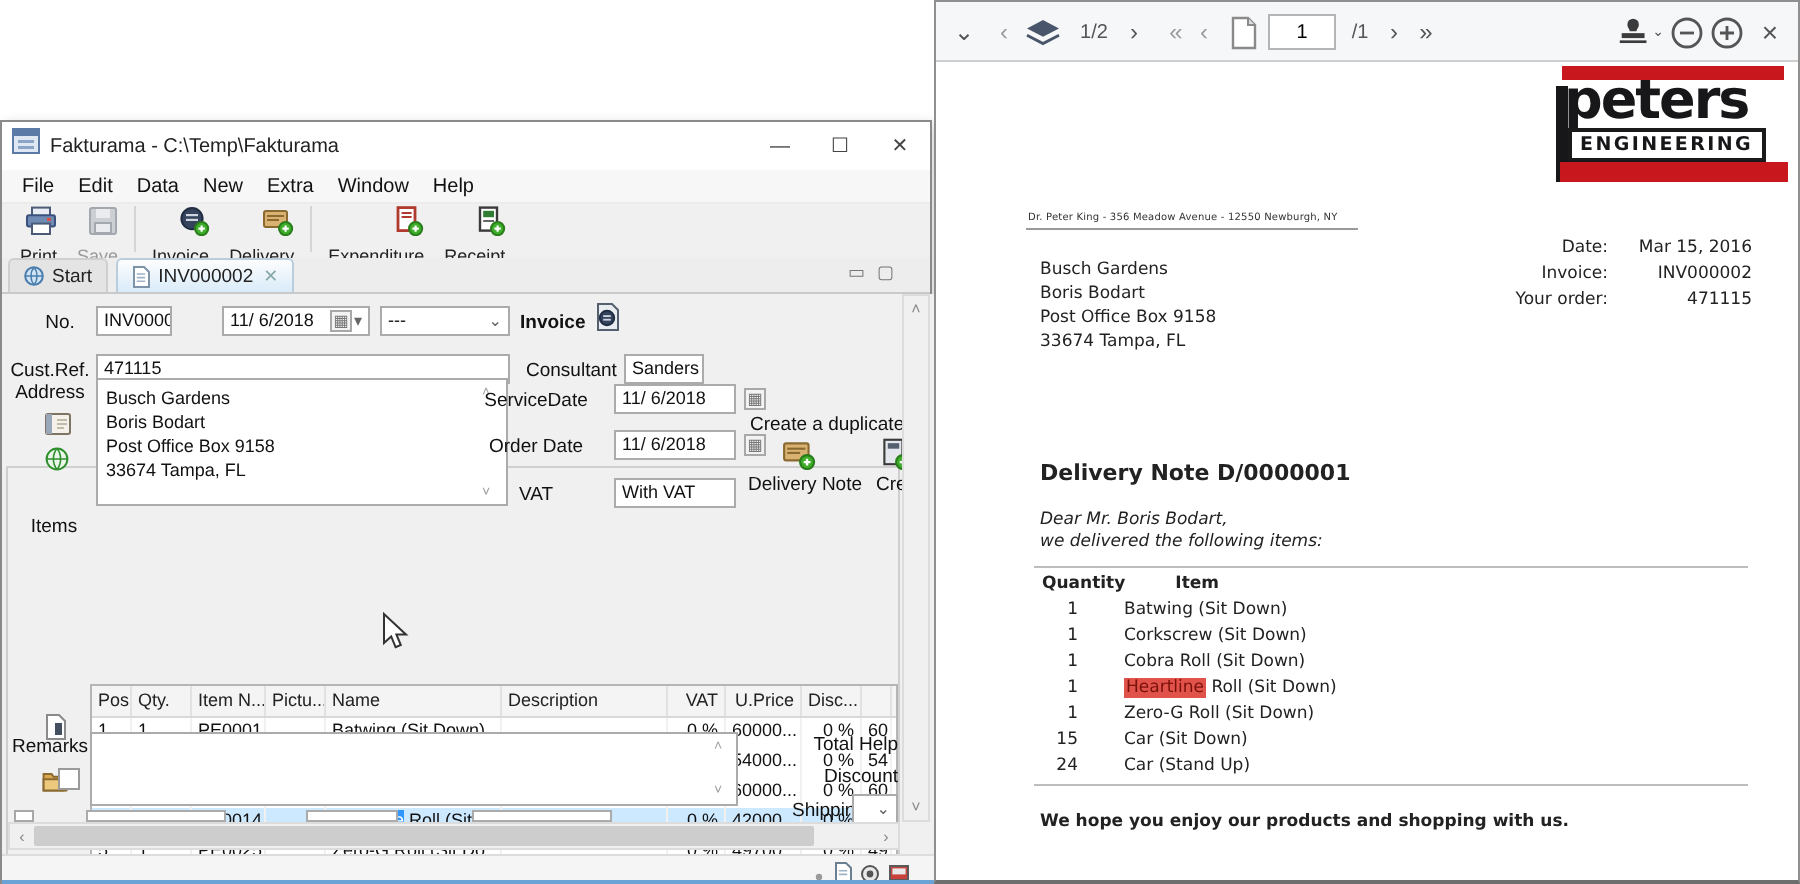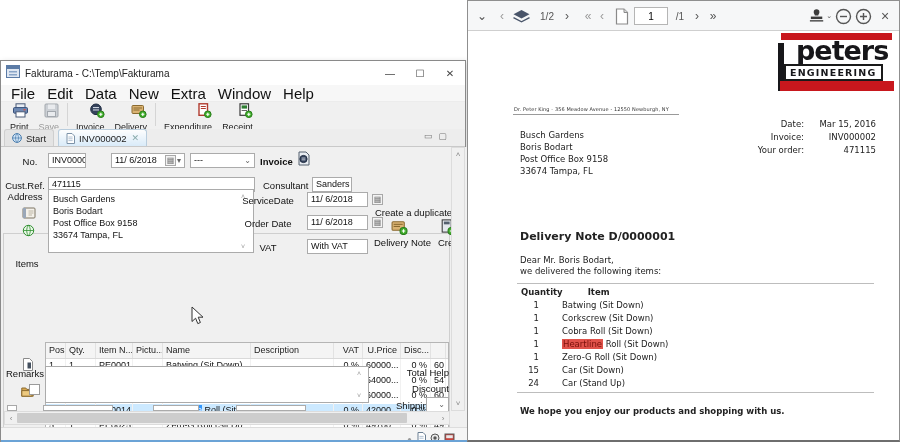--- a/index.html
+++ b/index.html
@@ -8,21 +8,21 @@
   .a { position:absolute; }
 
   
   .fk-window { left:0; top:60px; width:466px; height:382px; background:#f0f0f0;
                border:1px solid #8a8a8a; box-shadow:2px 2px 6px rgba(0,0,0,.18); }
   .titlebar { left:0; top:0; width:100%; height:24px; background:#fff; display:flex; align-items:center; padding-left:5px; }
   .titlebar .title { font-size:10px; color:#222; margin-left:5px; white-space:nowrap; }
   .win-controls { position:absolute; right:0; top:0; height:24px; display:flex; }
   .win-btn { width:30px; height:24px; display:flex; align-items:center; justify-content:center; font-size:10px; color:#444; }
   .menubar { left:0; top:24px; width:100%; height:17px; background:#f7f7f7; display:flex; align-items:center; padding-left:4px; border-bottom:1px solid #ececec;}
-  .menu-item { font-size:15px; color:#111; padding:0 6px; }
+  .menu-item { font-size:10px; color:#111; padding:0 6px; }
   .toolbar { left:0; top:41px; width:100%; height:27px; background:#f0f0f0; display:flex; align-items:flex-start; padding-left:4px; }
   .tb-btn { display:flex; flex-direction:column; align-items:flex-end; padding:1px 5px 0 5px; }
   .tb-btn .lab { font-size:9px; color:#222; margin-top:0; }
   .tb-btn.disabled .lab { color:#9a9a9a; }
   .tb-sep { width:1px; height:23px; background:#d5d5d5; margin:1px 3px 0 3px; }
   .tabbar { left:0; top:68px; width:100%; height:18px; background:#ededed; border-bottom:1px solid #c9c9c9; display:flex; align-items:flex-end; padding-left:3px; }
   .tab { height:17px; display:flex; align-items:center; padding:0 7px; font-size:9.5px; color:#222; }
   .tab.start { background:#e4e4e4; border:1px solid #cfcfcf; border-bottom:none; border-radius:3px 3px 0 0; }
   .tab.active { background:linear-gradient(#fdfdfd,#d9ebf9); border:1px solid #b9cddd; border-bottom:none; border-radius:3px 3px 0 0; margin-left:4px; }
   .tab .ticon { margin-right:4px; display:inline-flex; }
@@ -502,21 +502,21 @@
             <path d="M5 8.5h7M8.5 5v7" stroke="#555" stroke-width="1.4"></path>
           </svg>
         </span>
       <span class="ptb textg" style="left:408px; width:18px; font-size:14px;">×</span>
     </div>
 
     <div class="doc">
 
       <div class="a" style="left:310px; top:42px; width:6px; height:48px; background:#17171a;"></div>
       <div class="a logo-bar" style="left:313px; top:32px; width:111px; height:7px;"></div>
-      <div class="a logo-peters" style="left:328px; top:38px;">peters</div>
+      <div class="a logo-peters" style="left:314px; top:38px;">peters</div>
       <div class="a logo-eng" style="left:316px; top:63px;">ENGINEERING</div>
       <div class="a logo-bar" style="left:312px; top:80px; width:114px; height:10px;"></div>
 
       <div class="a doc-small" style="left:46px; top:105px;">Dr. Peter King - 356 Meadow Avenue - 12550 Newburgh, NY</div>
       <div class="a doc-line" style="left:45px; top:113px; width:166px;"></div>
 
       <div class="a" style="left:266px; top:118px;">
 
       <div class="info-row">
             <span class="info-label">Date:</span>
@@ -534,21 +534,21 @@
 
       <div class="a doc-body" style="left:52px; top:128px;">
 
       <div>Busch Gardens</div>
           <div>Boris Bodart</div>
           <div>Post Office Box 9158</div>
           <div>33674 Tampa, FL</div>
         </div>
 
       <div class="a doc-title" style="left:52px; top:229px;">Delivery Note D/0000001</div>
-      <div class="a doc-body" style="left:52px; top:254px; line-height:11px;">
+      <div class="a doc-body" style="left:52px; top:254px; line-height:11px;font-style:italic;">
         <div>Dear Mr. Boris Bodart,</div>
         <div>we delivered the following items:</div>
       </div>
 
       <div class="a doc-line" style="left:49px; top:282px; width:357px; background:#bdbdbd;"></div>
       <div class="a ptable-head" style="left:53px; top:286px;">
         <span>Quantity</span>
         <span style="margin-left:2px;padding-left:23px;">Item</span>
       </div>
       <div class="a" style="left:53px; top:299px;">

